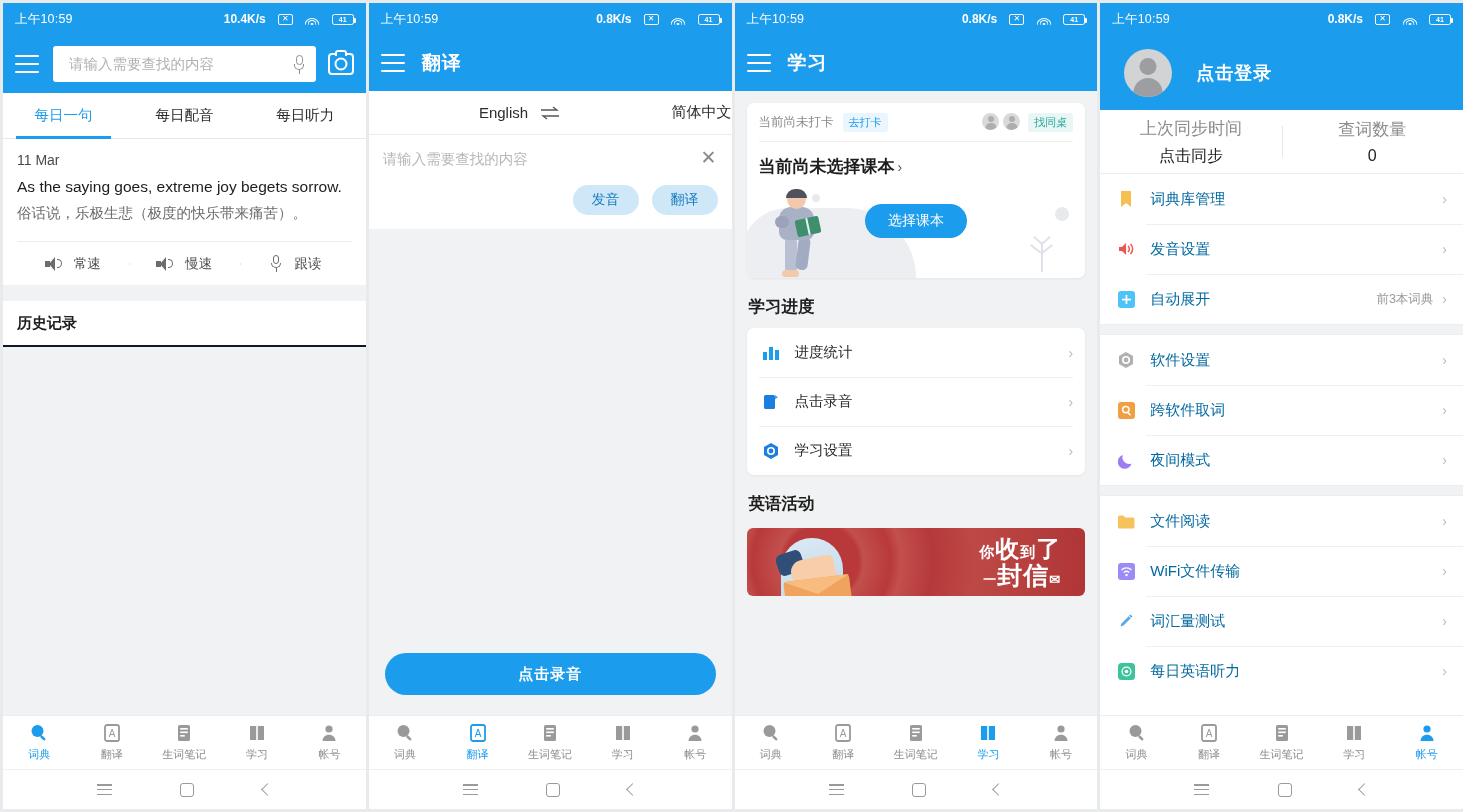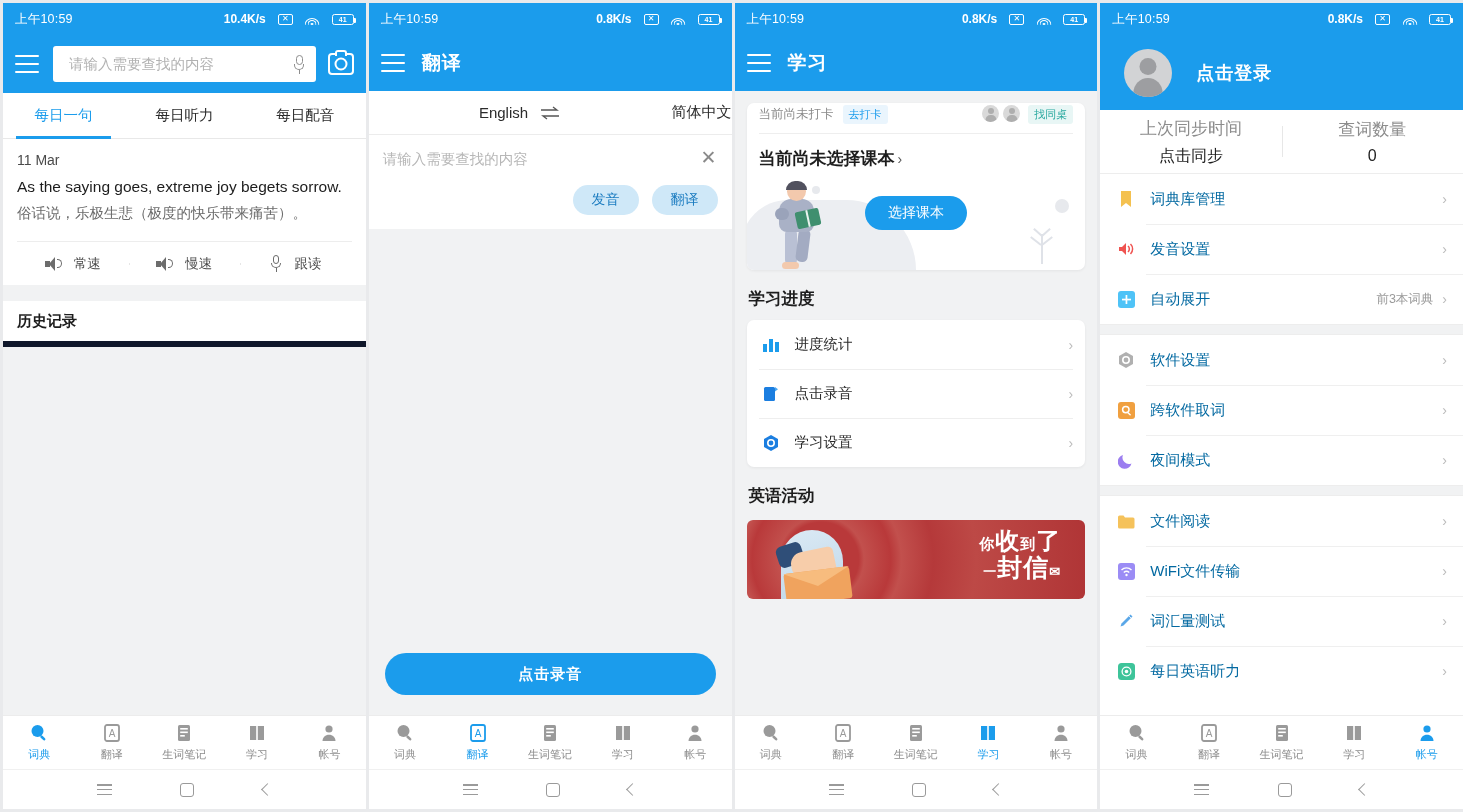--- a/index.html
+++ b/index.html
@@ -76,41 +76,41 @@
   .sact .lbl{font-size:13.5px;color:#4a4a4a;}
   .spk{width:17px;height:14px;position:relative;}
   .spk b{position:absolute;left:0;top:4px;width:5px;height:6px;background:#6c6c6c;}
   .spk u{position:absolute;left:4px;top:0;border-style:solid;border-width:7px 6px 7px 0;border-color:transparent #6c6c6c transparent transparent;}
   .spk s{position:absolute;left:12px;top:2.5px;width:5px;height:9px;border:1.3px solid #6c6c6c;border-left:none;border-radius:0 6px 6px 0;}
   .mic2{width:12px;height:18px;position:relative;}
   .mic2 b{position:absolute;left:3px;top:0;width:6px;height:9px;border-radius:3px;border:1.3px solid #6c6c6c;}
   .mic2 u{position:absolute;left:1px;top:8px;width:10px;height:5px;border:1.3px solid #6c6c6c;border-top:none;border-radius:0 0 6px 6px;}
   .mic2 s{position:absolute;left:5.4px;top:13px;width:1.3px;height:4px;background:#6c6c6c;}
   .graygap{height:16px;background:#f1f2f3;}
-  .hist-hd{height:46px;display:flex;align-items:center;padding:0 14px;font-size:15px;font-weight:700;color:#1d1d1d;border-bottom:6px solid #0f172a;}
+  .hist-hd{height:46px;display:flex;align-items:center;padding:0 14px;font-size:15px;font-weight:700;color:#1d1d1d;border-bottom:2px solid #0f172a;}
   .hist-body{background:#f1f2f3;flex:1;height:100%;}
 
   
   .langbar{height:44px;display:flex;align-items:center;border-bottom:1px solid #ececec;background:#fff;}
   .langbar .lg{flex:1;text-align:right;font-size:15px;color:#2b2b2b;}
   .swap{width:44px;display:flex;align-items:center;justify-content:center;}
   .swap svg{display:block;}
   .tr-input{background:#fff;padding:15px 14px 0 14px;position:relative;}
   .tr-input .ph{font-size:14.5px;color:#b7b7b7;}
   .tr-clear{position:absolute;right:12px;top:11px;width:22px;height:22px;display:flex;align-items:center;justify-content:center;color:#8a8a8a;font-size:19px;line-height:1;}
   .tr-btns{display:flex;justify-content:flex-end;gap:13px;padding:16px 14px 14px 14px;background:#fff;}
   .pill{background:#cfe8f8;color:#1b7cc0;font-size:14px;border-radius:16px;padding:6px 19px;}
   .tr-blank{background:#f1f2f3;flex:1;}
   .rec-area{background:#f1f2f3;padding:0 16px 20px 16px;}
   .rec-btn{height:42px;background:#1b9cec;color:#fff;border-radius:24px;display:flex;align-items:center;justify-content:center;font-size:15px;font-weight:700;letter-spacing:1px;}
 
   
   .p3body{background:#f1f2f3;height:100%;overflow:hidden;padding:12px 12px 0 12px;}
   .card{background:#fff;border-radius:7px;box-shadow:0 1px 3px rgba(0,0,0,.06);}
-  .c3top{padding:2px 12px 0 12px;}
+  .c3top{padding:10px 12px 0 12px;}
   .c3row1{display:flex;align-items:center;padding-bottom:9px;border-bottom:1px solid #eee;}
   .c3row1 .t{font-size:12.5px;color:#8b8b8b;}
   .chip{font-size:11px;color:#1b9cec;background:#eaf5fd;border-radius:3px;padding:2px 6px;margin-left:9px;}
   .c3row1 .right{margin-left:auto;display:flex;gap:4px;}
   .ava{width:17px;height:17px;border-radius:50%;background:#d9d9d9;position:relative;overflow:hidden;}
   .ava:before{content:"";position:absolute;left:50%;top:3px;transform:translateX(-50%);width:6px;height:6px;border-radius:50%;background:#aeaeae;}
   .ava:after{content:"";position:absolute;left:50%;top:10px;transform:translateX(-50%);width:11px;height:8px;border-radius:5px 5px 0 0;background:#aeaeae;}
   .chip2{font-size:11px;color:#2aa9a0;background:#e8f6f5;border-radius:3px;padding:2px 6px;margin-left:4px;}
   .c3title{font-size:17px;font-weight:700;color:#1d1d1d;padding:13px 0 0 0;display:flex;align-items:center;}
   .c3title .ar{font-size:14px;color:#555;margin-left:3px;font-weight:400;}
@@ -135,21 +135,21 @@
   .tree b{position:absolute;left:15px;bottom:27px;width:11px;height:2px;background:#dfe2e8;transform:rotate(-42deg);transform-origin:left;}
   .tree em{position:absolute;left:4px;bottom:27px;width:11px;height:2px;background:#dfe2e8;transform:rotate(42deg);transform-origin:right;}
   .choose{position:absolute;left:50%;top:22px;transform:translateX(-50%);background:#1b9cec;color:#fff;font-size:14px;border-radius:18px;padding:8px 23px;font-weight:500;}
   .sec-title{font-size:16.5px;font-weight:700;color:#1d1d1d;padding:18px 2px 10px 2px;}
   .list-card{background:#fff;border-radius:7px;box-shadow:0 1px 3px rgba(0,0,0,.06);overflow:hidden;}
   .lrow{height:49px;display:flex;align-items:center;padding:0 12px;position:relative;}
   .lrow + .lrow:before{content:"";position:absolute;left:12px;right:12px;top:0;height:1px;background:#eee;}
   .lrow .ic{width:24px;display:flex;align-items:center;justify-content:center;flex:0 0 auto;}
   .lrow .nm{font-size:14.5px;color:#2b2b2b;margin-left:12px;}
   .chev{margin-left:auto;color:#bbb;font-size:14px;}
-  .banner{height:79px;border-radius:6px;margin-top:3px;overflow:hidden;position:relative;
+  .banner{height:68px;border-radius:6px;margin-top:3px;overflow:hidden;position:relative;
     background:radial-gradient(circle at 22% 50%, #b9393a 0%, #b9393a 14%, #c2504d 16%, #b9393a 26%, #c2504d 30%, #b5393a 42%, #bd4946 58%, #b03536 100%);}
   .bn-circ{position:absolute;left:34px;top:10px;width:62px;height:74px;border-radius:34px 34px 0 0;background:linear-gradient(160deg,#dceaf5,#bcd6e8);}
   .bn-hand{position:absolute;left:44px;top:30px;width:44px;height:26px;background:#f7cdaa;border-radius:12px 5px 5px 12px;transform:rotate(-12deg);}
   .bn-cuff{position:absolute;left:30px;top:24px;width:26px;height:22px;background:#2f4e78;border-radius:6px;transform:rotate(-18deg);}
   .bn-env{position:absolute;left:38px;top:50px;width:66px;height:32px;background:#f0a35e;border-radius:3px;transform:rotate(-7deg);}
   .bn-env:after{content:"";position:absolute;left:0;top:0;border-style:solid;border-width:16px 33px 0 33px;border-color:#f7bc7e transparent transparent transparent;}
   .bn-txt{position:absolute;right:24px;top:8px;color:#fff;text-align:right;font-family:"Liberation Serif","DejaVu Serif",serif;}
   .bn-l1{font-size:24px;font-weight:700;letter-spacing:1px;line-height:1.1;}
   .bn-l1 .sm{font-size:15px;}
   .bn-l2{font-size:25px;font-weight:700;letter-spacing:1px;line-height:1.15;}
@@ -226,24 +226,24 @@
       </div>
       <span class="cam"></span>
     </div>
 
     <div class="content">
       <div class="tabs">
         <div class="tab active">
             <span>每日一句</span>
           </div>
         <div class="tab">
+            <span>每日配音</span>
+          </div>
+        <div class="tab">
             <span>每日听力</span>
-          </div>
-        <div class="tab">
-            <span>每日配音</span>
           </div>
       </div>
 
       <div class="sent-wrap">
         <div class="sent-date">11 Mar</div>
         <div class="sent-en">As the saying goes, extreme joy begets sorrow.</div>
         <div class="sent-cn">俗话说，乐极生悲（极度的快乐带来痛苦）。</div>
         <div class="sent-actions">
           <div class="sact">
             <span class="spk">

